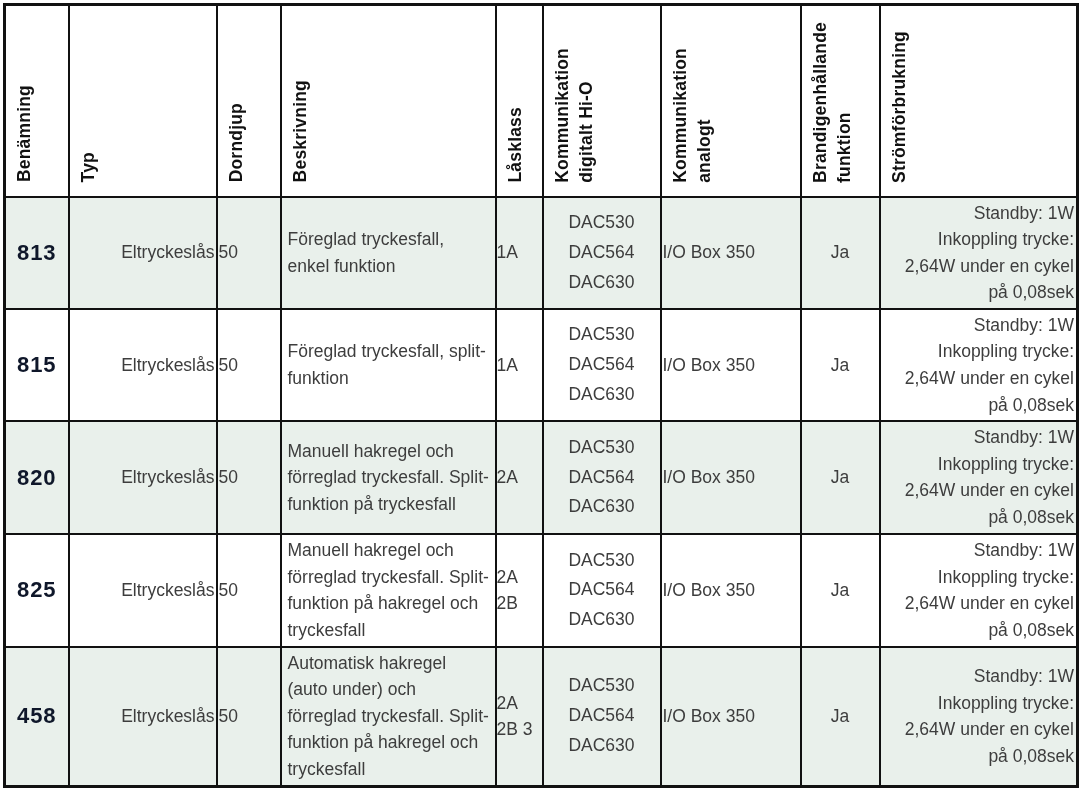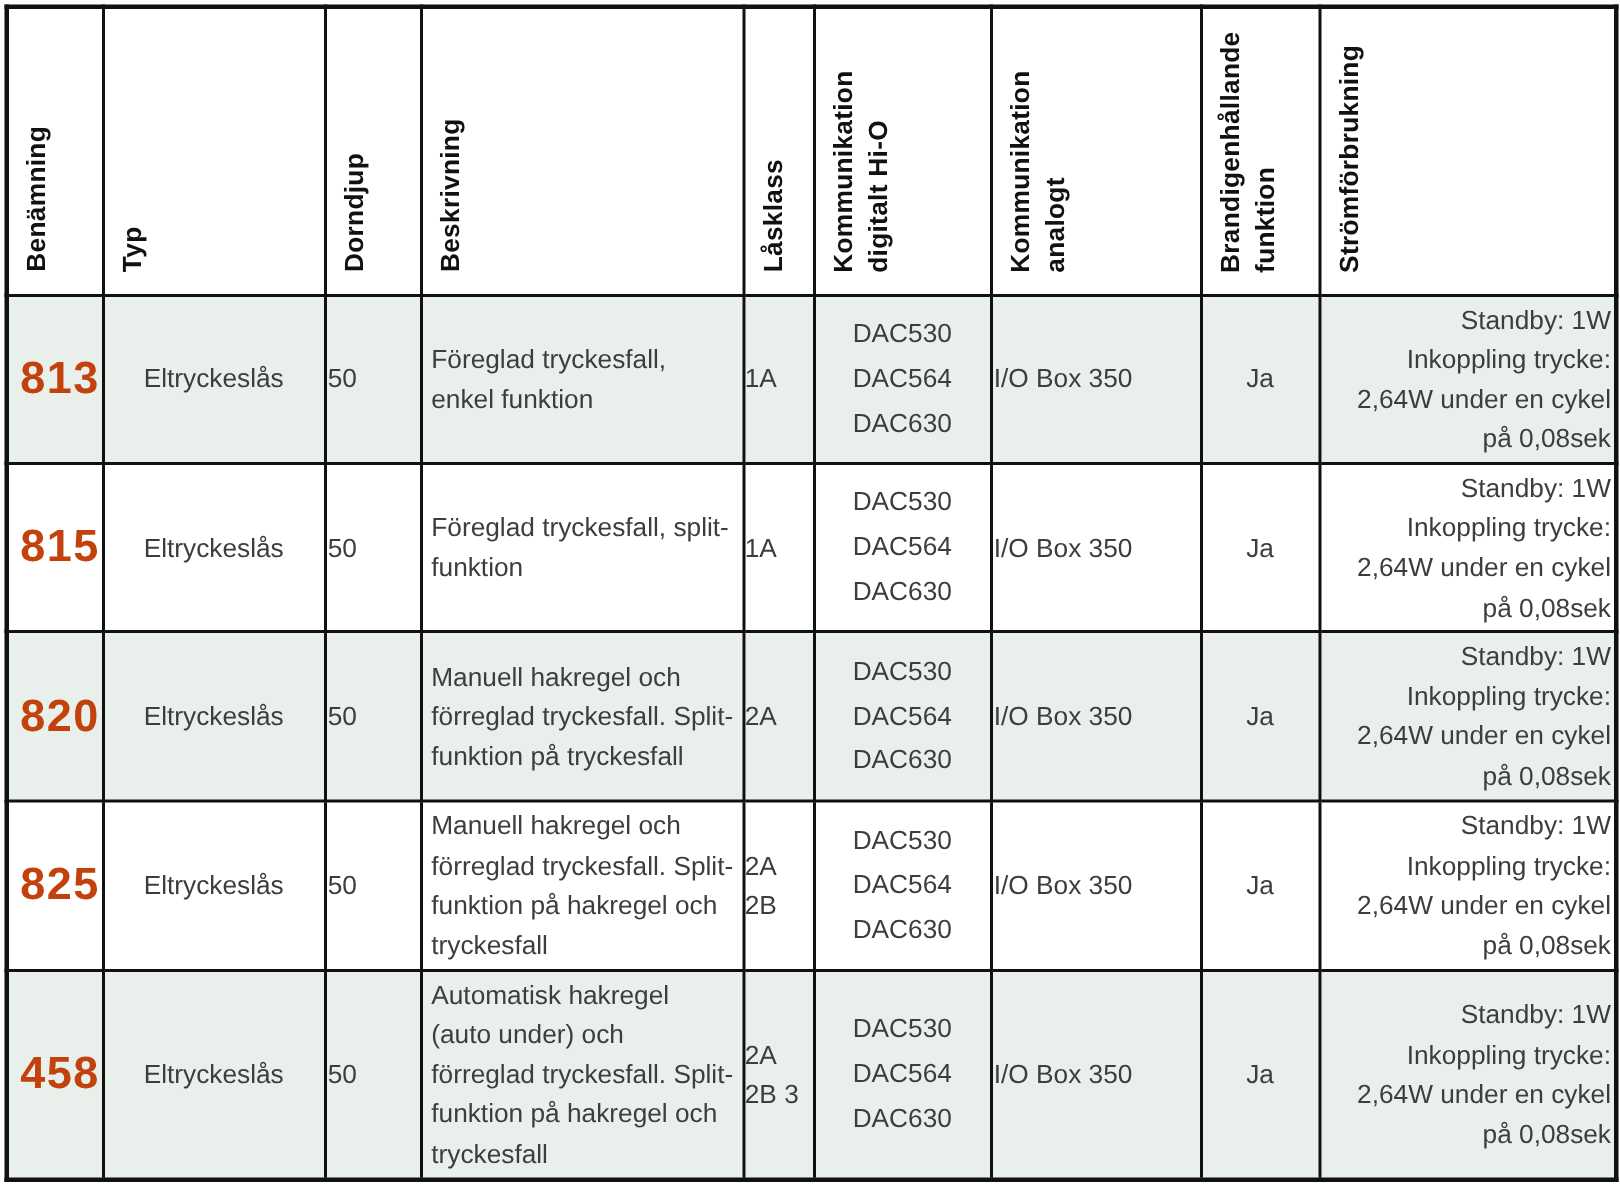--- a/index.html
+++ b/index.html
@@ -57,27 +57,27 @@
   tbody tr:nth-child(5) { height: 137px; }
   tbody tr.tinted td { background: #e9f0eb; }
   tbody tr.plain td  { background: #ffffff; }
   td {
     font-size: 17.5px;
     line-height: 1.52;
     color: #3d3d3d;
     vertical-align: middle;
   }
   td.c-ben {
-    text-align: right;
+    text-align: center;
     font-weight: bold;
-    font-size: 30px;
-    color: #c2410c;
+    font-size: 22px;
+    color: #0f172a;
     letter-spacing: 1px;
   }
-  td.c-typ   { text-align: center; }
+  td.c-typ   { text-align: right; }
   td.c-dorn  { }
   td.c-besk  { text-align: left; padding: 2px 1px 2px 6px; white-space: pre-line; }
   td.c-las   { white-space: pre-line; padding: 0; }
   td.c-dig   { text-align: center; white-space: pre-line; line-height: 1.7; margin-left: 20px; }
   td.c-ana   { }
   td.c-brand { text-align: center; }
   td.c-strom { text-align: right; padding: 2px 2px 2px 8px; white-space: pre-line; }
 </style>
 </head>
 <body>

